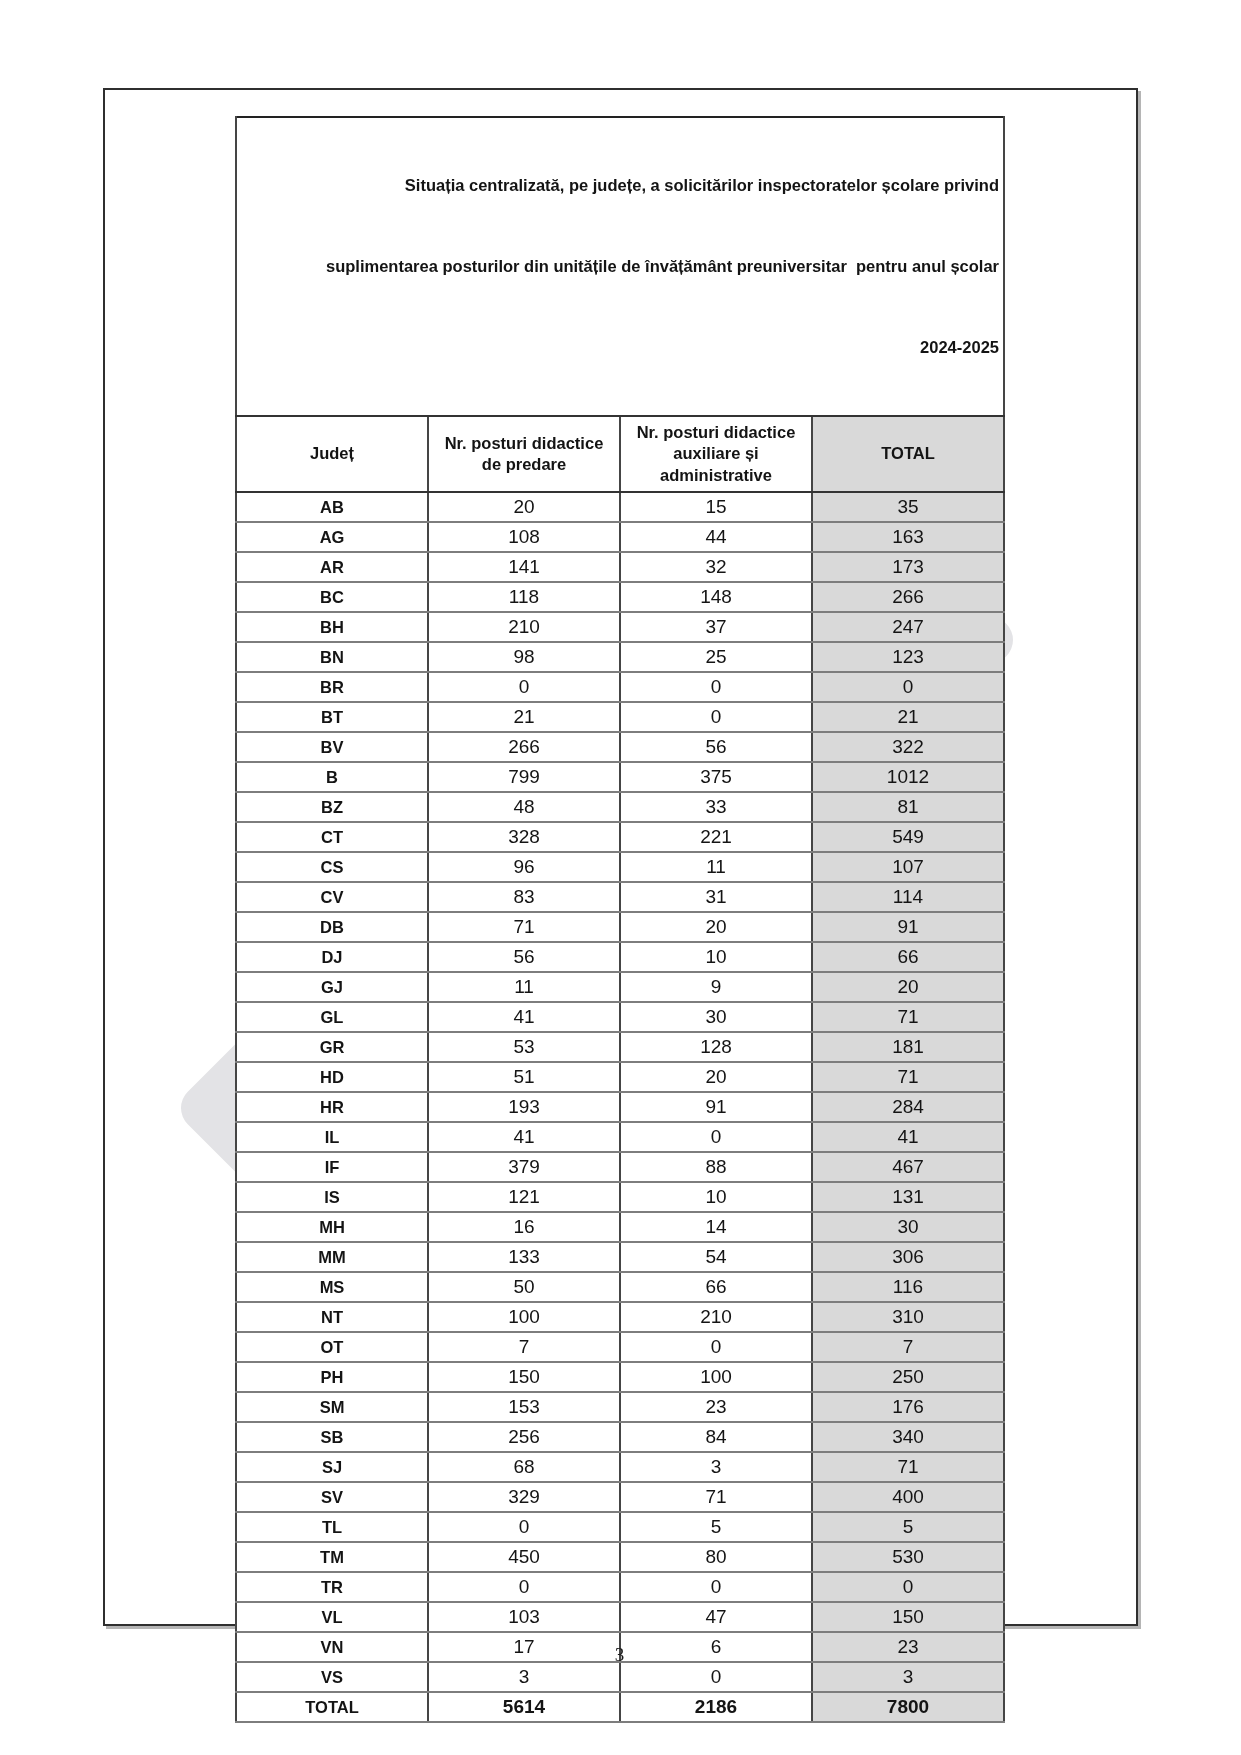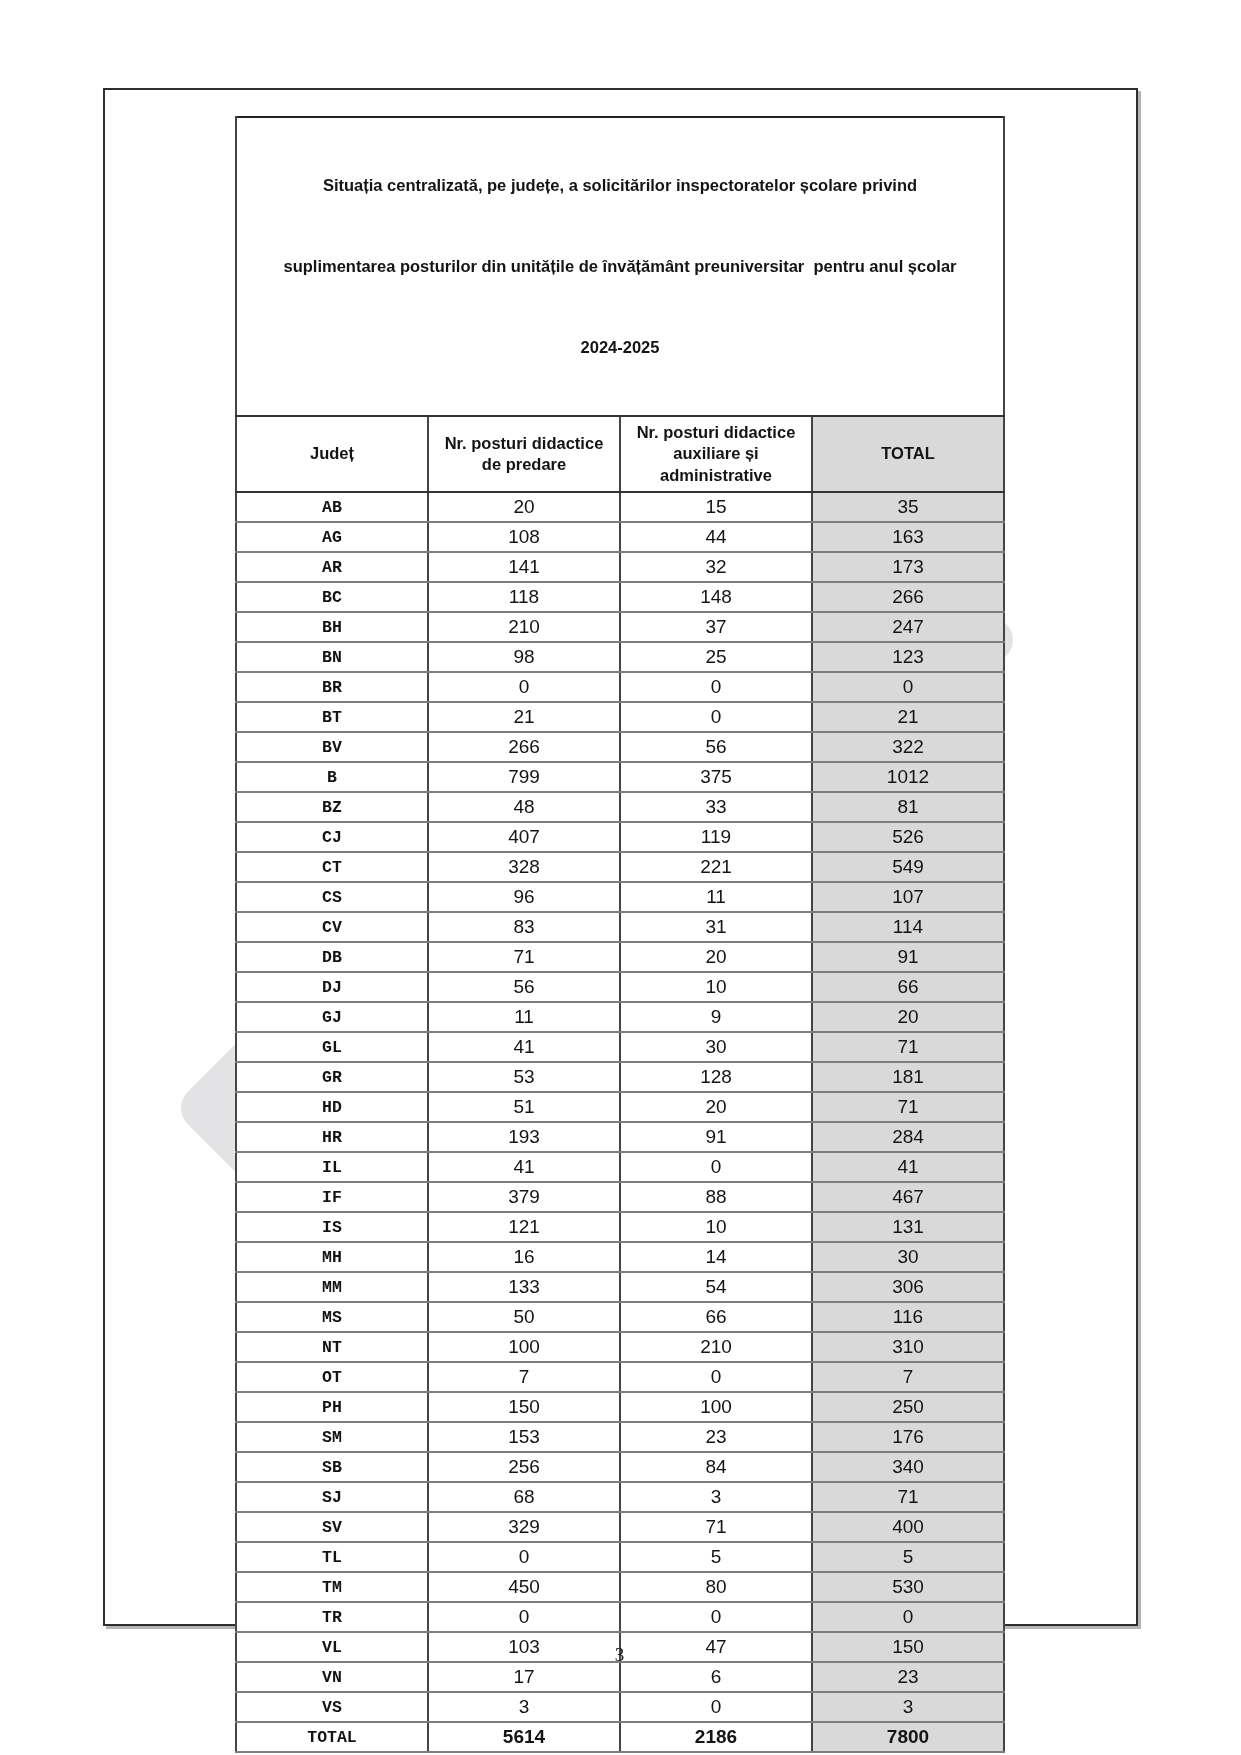--- a/index.html
+++ b/index.html
@@ -27,34 +27,34 @@
   }
   table.county-table{border:2px solid #222222;}
   .county-table td,.county-table th{
     border-left:2px solid #454545;border-right:2px solid #454545;
     padding:0 4px;text-align:center;vertical-align:middle;
     overflow:hidden;
   }
   .title-row td{
     height:87px;border-bottom:2px solid #333333;
     font-weight:bold;font-size:16.5px;line-height:27px;
-    white-space:pre-wrap;background:#ffffff;
+    white-space:pre-wrap;background:#ffffff;text-align:right;
   }
   .header-row th{
     height:74px;border-bottom:2px solid #333333;
     font-weight:bold;font-size:16.5px;line-height:1.3;
     background:#ffffff;
   }
   .header-row th.total-col{background:#d9d9d9;}
   .data-row td{
     height:28px;
     border-top:2px solid #7d7d7d;border-bottom:2px solid #7d7d7d;
     background:#ffffff;
   }
-  .data-row td.c0{font-weight:bold;font-size:16.5px;font-family:Liberation Mono, monospace;}
+  .data-row td.c0{font-weight:bold;font-size:16.5px;}
   .data-row td.c1,.data-row td.c2,.data-row td.c3{font-size:19px;}
   .data-row td.c3{background:#d9d9d9;margin-top:25px;}
   .data-row.total-row td{font-weight:bold;}
   
   .page-num{
     position:absolute;left:103px;top:1644px;width:1033px;
     text-align:center;z-index:2;
     font-family:"Liberation Serif","DejaVu Serif",serif;
     font-size:19px;color:#1a1a1a;
   }
@@ -145,26 +145,20 @@
     <td class="c2">375</td>
     <td class="c3">1012</td>
   </tr>
       <tr class="data-row">
     <td class="c0">BZ</td>
     <td class="c1">48</td>
     <td class="c2">33</td>
     <td class="c3">81</td>
   </tr>
       <tr class="data-row">
-    <td class="c0">CJ</td>
-    <td class="c1">407</td>
-    <td class="c2">119</td>
-    <td class="c3">526</td>
-  </tr>
-      <tr class="data-row">
     <td class="c0">CT</td>
     <td class="c1">328</td>
     <td class="c2">221</td>
     <td class="c3">549</td>
   </tr>
       <tr class="data-row">
     <td class="c0">CS</td>
     <td class="c1">96</td>
     <td class="c2">11</td>
     <td class="c3">107</td>

